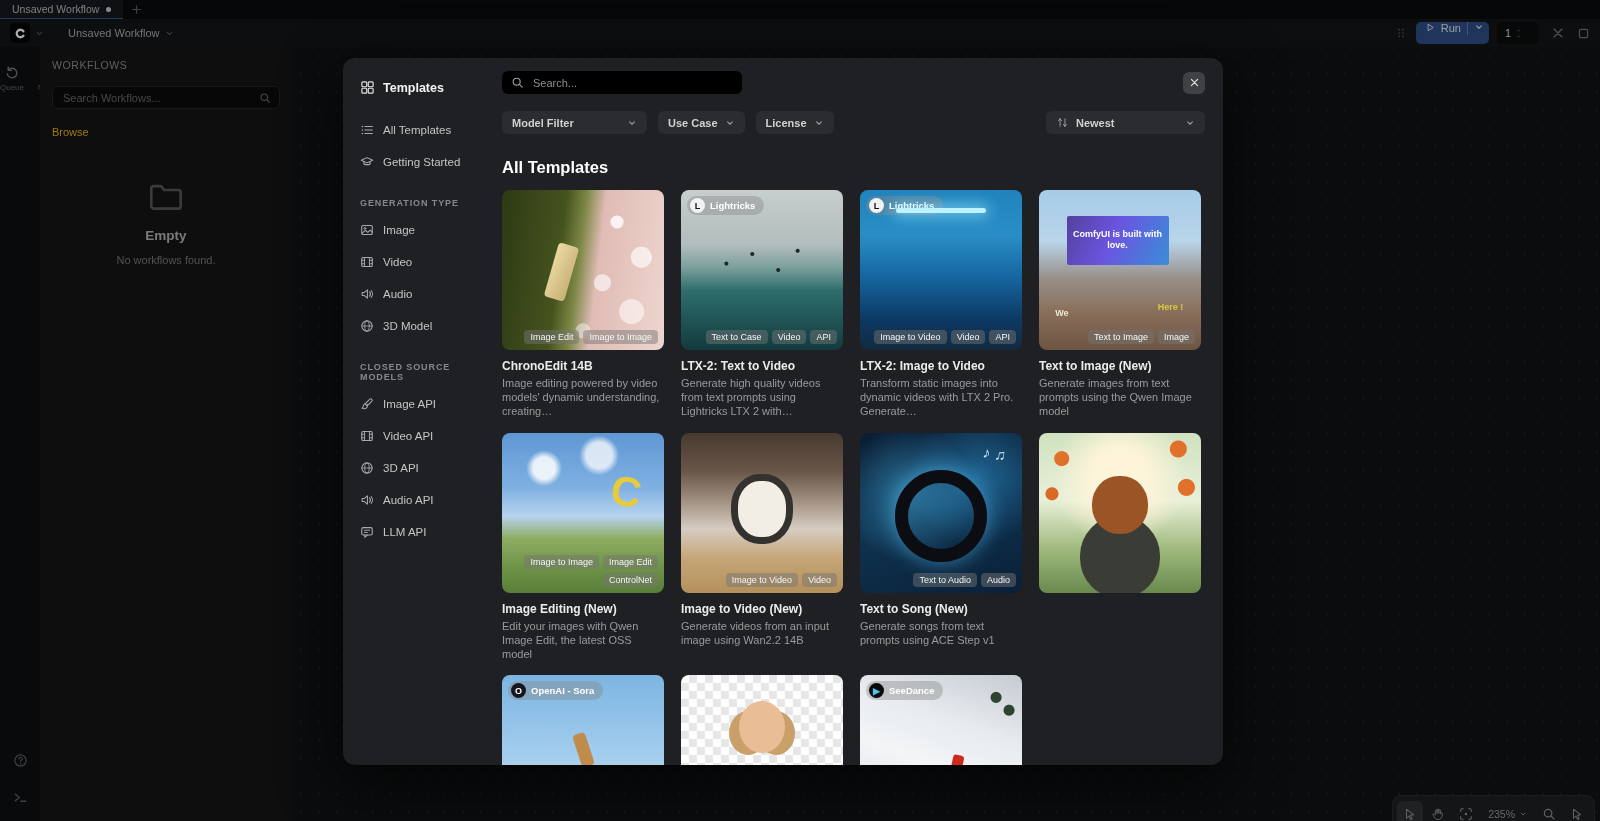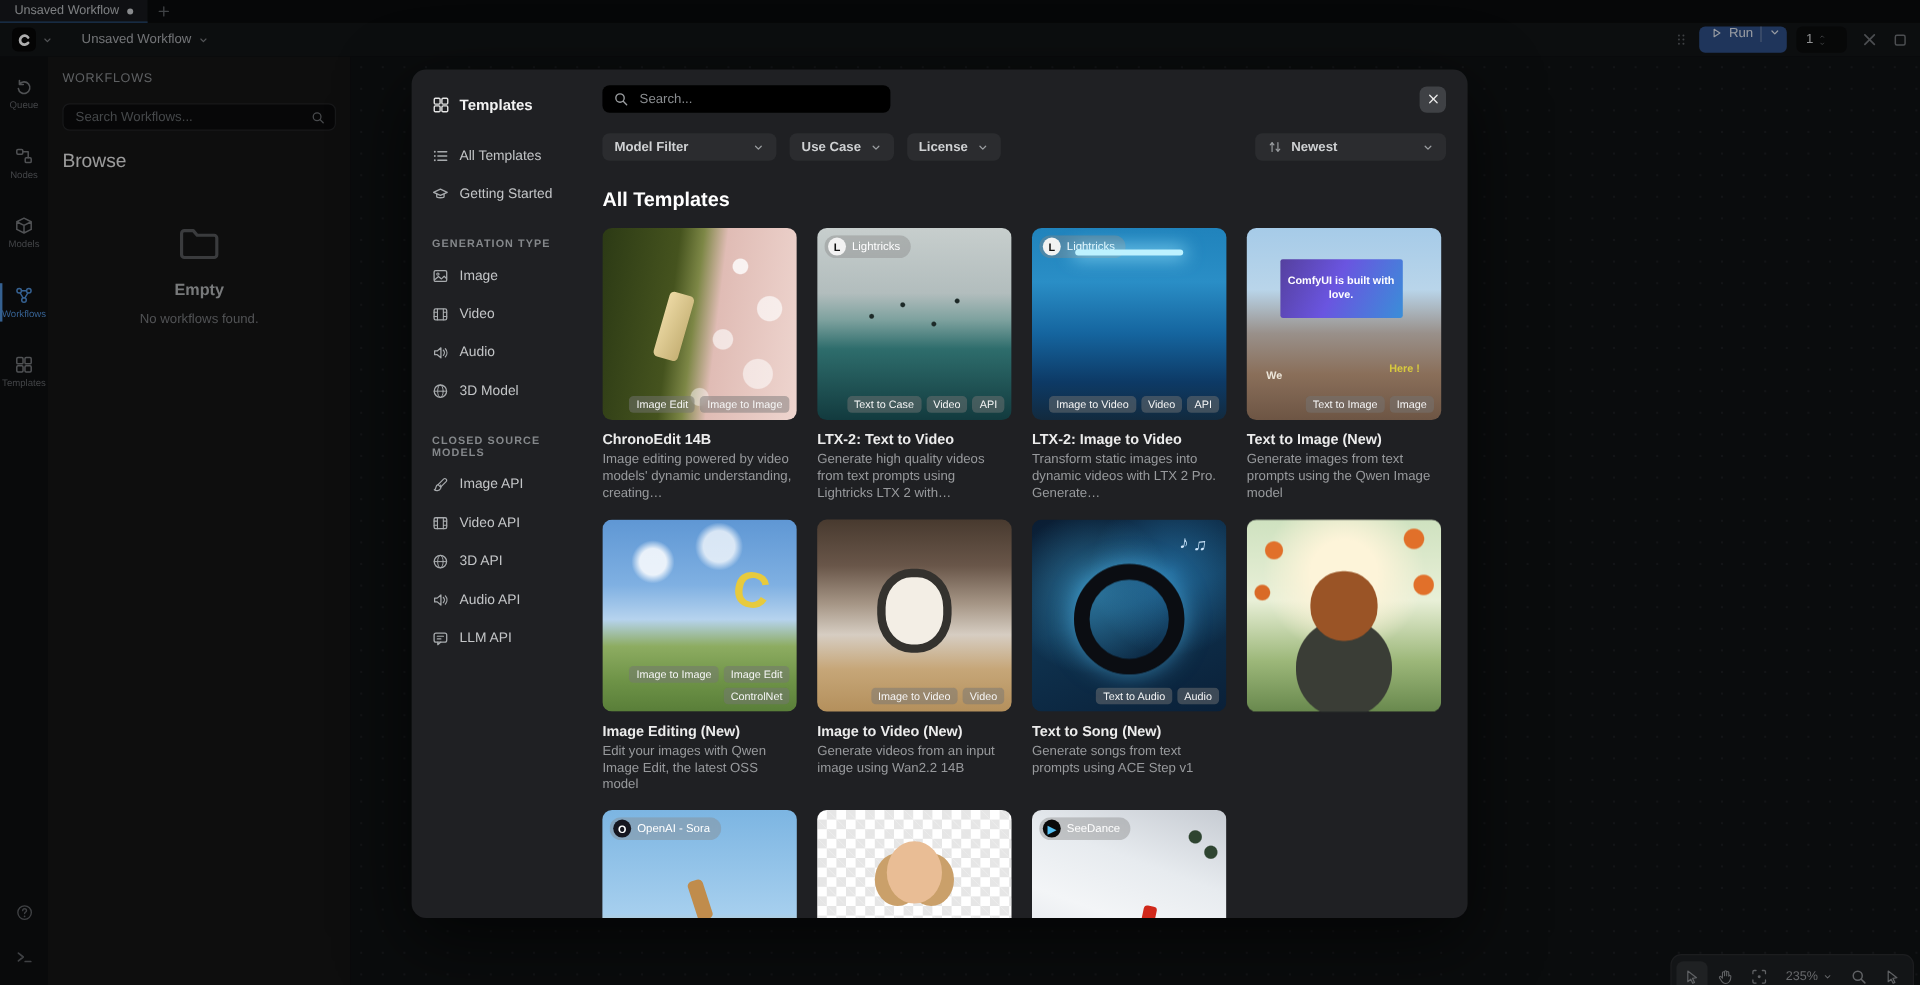--- a/index.html
+++ b/index.html
@@ -45,21 +45,21 @@
   .rail-bottom{margin-top:auto;display:flex;flex-direction:column;align-items:center;gap:22px;padding-bottom:16px;color:#5e6165;}
   .rail-bottom .icon{width:15px;height:15px;}
 
   
   .wf-panel{position:absolute;top:47px;left:40px;bottom:0;width:252px;background:#151516;z-index:5;padding:12px 12px 0 12px;box-sizing:border-box;}
   .wf-panel-title{font-size:10.5px;letter-spacing:.6px;color:#8b8e91;}
   .wf-search{margin-top:15px;height:21px;border-radius:6px;background:#0b0b0c;border:1px solid #242527;display:flex;align-items:center;padding:0 8px;gap:6px;}
   .wf-search input{flex:1;background:transparent;border:none;outline:none;color:#c8c8c8;font-size:11px;font-family:inherit;}
   .wf-search input::placeholder{color:#666a6e;}
   .wf-search .icon{width:12px;height:12px;color:#6b6e72;}
-  .wf-browse{margin-top:17px;font-size:16px;color:#e5e5e5;}
+  .wf-browse{margin-top:17px;font-size:11px;color:#eab308;}
   .wf-empty{margin-top:42px;display:flex;flex-direction:column;align-items:center;}
   .wf-empty .icon{width:38px;height:34px;color:#56585b;}
   .wf-empty-title{margin-top:14px;font-size:13.5px;font-weight:bold;color:#b2b4b6;}
   .wf-empty-sub{margin-top:11px;font-size:11px;color:#77797c;}
 
   
   .canvas{position:absolute;top:47px;left:292px;right:0;bottom:0;background-color:#101214;
     background-image:radial-gradient(circle,#1d2023 1px,transparent 1.3px);background-size:18px 18px;}
   .canvas-toolbar{position:absolute;right:5px;bottom:-12px;height:36px;background:#1d1f22;border:1px solid #2a2c2f;border-radius:9px;display:flex;align-items:center;gap:2px;padding:0 4px;}
   .ct-btn{width:26px;height:26px;border-radius:6px;display:flex;align-items:center;justify-content:center;color:#8d9094;}
@@ -104,21 +104,21 @@
   .grid{margin-top:13px;display:grid;grid-template-columns:repeat(4,162px);column-gap:17px;row-gap:14px;}
   .card{width:162px;}
   .thumb{position:relative;width:162px;height:160px;border-radius:8px;overflow:hidden;background:#333;}
   .card-title{margin-top:9px;font-size:12px;font-weight:bold;color:#ececec;line-height:1.2;}
   .card-desc{margin-top:4px;font-size:11px;color:#989a9d;line-height:1.25;}
   .badges{position:absolute;left:6px;right:6px;bottom:6px;display:flex;flex-wrap:wrap;justify-content:flex-end;gap:4px;}
   .badge{background:rgba(118,118,118,.48);color:#f5f5f5;font-size:9px;padding:2px 6px;border-radius:4px;backdrop-filter:blur(3px);white-space:nowrap;}
   .logo-pill{position:absolute;top:6px;left:6px;display:flex;align-items:center;gap:5px;background:rgba(135,135,135,.42);
     border-radius:999px;padding:2px 9px 2px 3px;backdrop-filter:blur(3px);}
   .logo-circle{width:15px;height:15px;border-radius:50%;display:flex;align-items:center;justify-content:center;font-size:9px;font-weight:bold;}
-  .logo-text{font-size:9.5px;font-weight:normal;color:#ffffff;}
+  .logo-text{font-size:9.5px;font-weight:bold;color:#ffffff;}
   .billboard{position:absolute;left:17%;top:16%;width:63%;height:31%;border-radius:2px;
     background:linear-gradient(115deg,#55409e 0%,#6a55e0 45%,#3a8ed8 100%);
     display:flex;align-items:center;justify-content:center;text-align:center;color:#fff;
     font-size:9px;font-weight:bold;line-height:1.25;padding:2px;box-sizing:border-box;}
   .graf{position:absolute;font-size:9px;font-weight:bold;}
   .graf-0{left:10%;bottom:20%;color:#ece6da;}
   .graf-1{right:11%;bottom:24%;color:#d8ca3e;}
 
   
   .img-0{background:
@@ -276,21 +276,21 @@
         </span>
       <span class="icon stop-btn">
           <svg viewBox="0 0 16 16">
             <rect x="3" y="3" width="10" height="10" rx="1.6" fill="none" stroke="currentColor" stroke-linecap="round" stroke-linejoin="round" stroke-width="1.5"></rect>
           </svg>
         </span>
     </div>
   </div>
 
   <div class="rail">
-    <div style="width:100%;display:flex;flex-direction:column;gap:14px;">
+    <div style="width:100%;display:flex;flex-direction:row;gap:14px;">
   <div class="rail-item">
     <span class="icon">
             <svg viewBox="0 0 16 16">
               <path d="M4.2 6.2 A4.8 4.8 0 1 1 3.3 9.8 M4.2 3.2 V6.4 H7.4" fill="none" stroke="currentColor" stroke-linecap="round" stroke-linejoin="round" stroke-width="1.35"></path>
             </svg>
           </span>
     <span class="rail-label">Queue</span>
   </div>
 
   <div class="rail-item">

